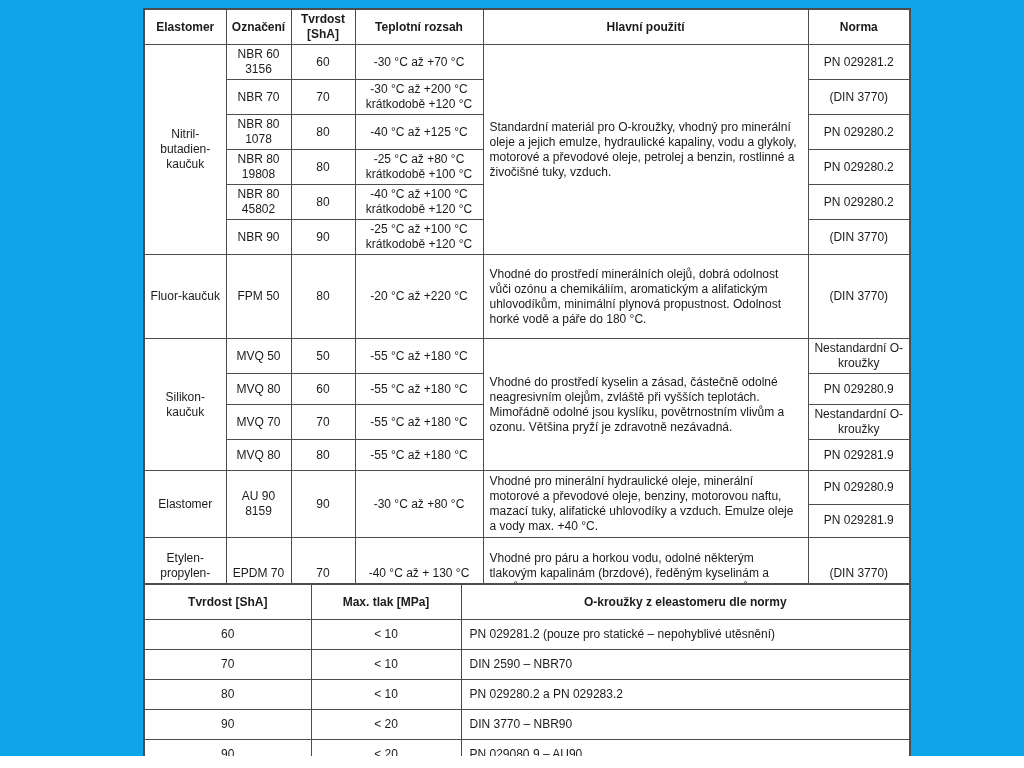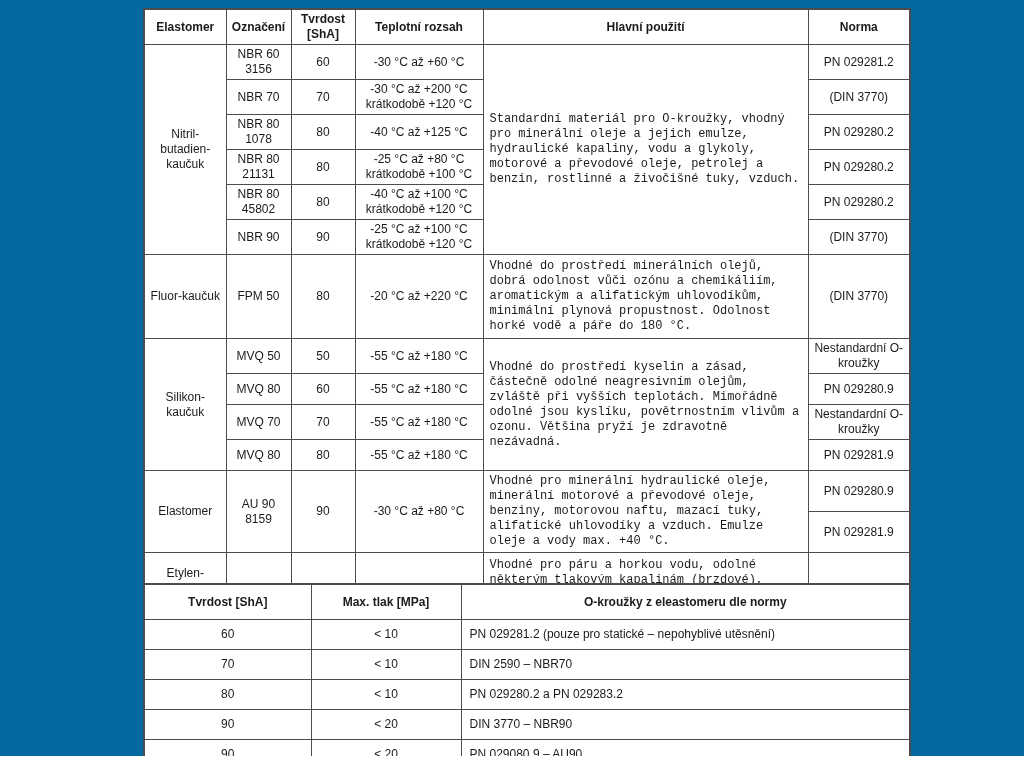--- a/index.html
+++ b/index.html
@@ -1,33 +1,33 @@
 <!DOCTYPE html>
 <html><head>
 <meta charset="utf-8">
 <style>
   html,body{margin:0;padding:0;}
   body{
     width:1024px;height:768px;background:#ffffff;
     font-family:"Liberation Sans","DejaVu Sans",sans-serif;
     color:#1b1b1b;
   }
-  .page{position:relative;width:1024px;height:756px;background:#0369a1;overflow:hidden;}
+  .page{position:relative;width:1024px;height:756px;background:#0ea5e9;overflow:hidden;}
   table{border-collapse:collapse;table-layout:fixed;background:#fff;}
   #t1{position:absolute;left:143px;top:8px;width:766px;border:2px solid #4d4d4d;}
   #t2{position:absolute;left:143px;top:583px;width:766px;border:2px solid #4d4d4d;}
   th,td{
     border:1px solid #4d4d4d;
     font-size:12px;line-height:1.25;
     padding:2px 3px;
     vertical-align:middle;text-align:center;
     overflow-wrap:break-word;word-wrap:break-word;
   }
   th{font-weight:bold;}
-  td.c-pou{ text-align:left;padding:3px 6px;font-family:Liberation Mono, monospace; }
+  td.c-pou{ text-align:left;padding:3px 6px; }
   #t2 td.c-norm{ text-align:left;padding:3px 8px; }
   #t2 th{height:30px;}
   #t2 td{height:23px;}
 </style>
 </head>
 <body>
 
 <div class="page">
 
   <table id="t1">
@@ -47,38 +47,38 @@
       <th>Tvrdost [ShA]</th>
       <th>Teplotní rozsah</th>
       <th>Hlavní použití</th>
       <th>Norma</th>
     </tr>
 
     <tr style="height:33px">
       <td rowspan="6">Nitril-butadien-kaučuk</td>
       <td>NBR 60 3156</td>
       <td>60</td>
-      <td>-30 °C až +60 °C</td>
+      <td>-30 °C až +70 °C</td>
       <td rowspan="6" class="c-pou">Standardní materiál pro O-kroužky, vhodný pro minerální oleje a jejich emulze, hydraulické kapaliny, vodu a glykoly, motorové a převodové oleje, petrolej a benzin, rostlinné a živočišné tuky, vzduch.</td>
       <td>PN 029281.2</td>
     </tr>
     <tr style="height:33px">
       <td>NBR 70</td>
       <td>70</td>
       <td>-30 °C až +200 °C krátkodobě +120 °C</td>
       <td>(DIN 3770)</td>
     </tr>
     <tr style="height:32px">
       <td>NBR 80 1078</td>
       <td>80</td>
       <td>-40 °C až +125 °C</td>
       <td>PN 029280.2</td>
     </tr>
     <tr style="height:30px">
-      <td>NBR 80 21131</td>
+      <td>NBR 80 19808</td>
       <td>80</td>
       <td>-25 °C až +80 °C krátkodobě +100 °C</td>
       <td>PN 029280.2</td>
     </tr>
     <tr style="height:32px">
       <td>NBR 80 45802</td>
       <td>80</td>
       <td>-40 °C až +100 °C krátkodobě +120 °C</td>
       <td>PN 029280.2</td>
     </tr>

